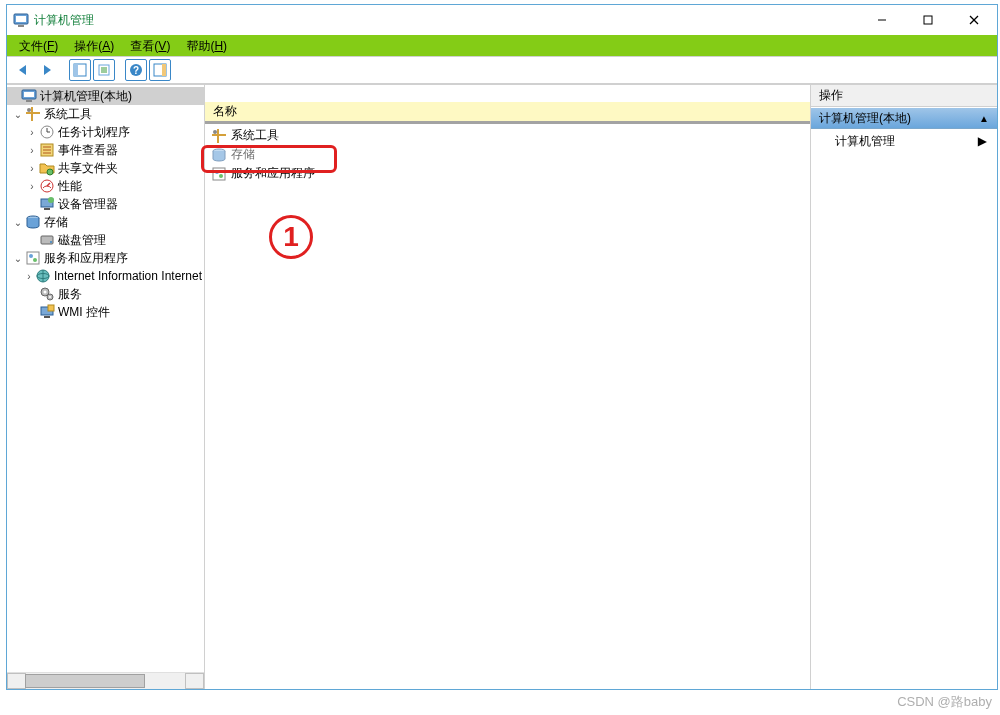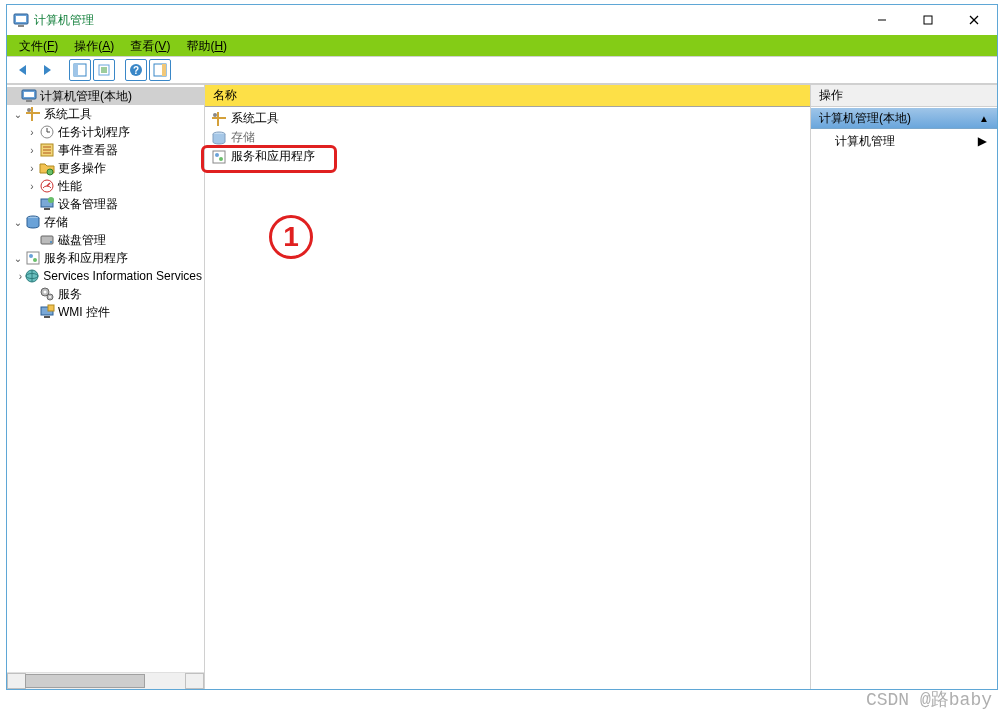--- a/index.html
+++ b/index.html
@@ -147,22 +147,23 @@
   .list-pane {
     flex: 1;
     border-right: 1px solid #d0d0d0;
     min-width: 0;
     position: relative;
   }
   .list-header {
     height: 22px;
     display:flex; align-items:center;
     padding-left: 8px;
-    border-bottom: 1px solid #a3a3a3;
-    background: #fde047;
+    border-bottom: 3px solid #a3a3a3;
+    background: #fef9c3;
+    margin-top: 17px;
   }
   .list-items {
     padding-top: 2px;
   }
   .list-row {
     display:flex; align-items:center;
     height: 19px;
     padding-left: 6px;
   }
   .list-row .licon {
@@ -216,22 +217,22 @@
     padding-left: 24px;
     justify-content: space-between;
     padding-right: 10px;
   }
 
   .watermark {
     position:absolute;
     right: 8px;
     bottom: 4px;
     color: rgba(120,120,120,0.6);
-    font-size: 18px;
-    font-family: Liberation Mono, monospace;
+    font-size: 13px;
+    font-family: Liberation Sans, sans-serif;
   }
 
   svg { display:block; }
 </style>
 </head>
 <body>
 
 <div class="window">
 
   <div class="titlebar">
@@ -369,21 +370,21 @@
 
         <div class="tree-row">
           <span class="spacer" style="width:18px"></span>
           <span class="toggle">›</span>
           <span class="ticon">
             <svg width="16" height="16">
                 <path d="M1 4h5l2 2h7v7H1z" fill="#f2c252" stroke="#b08a20"></path>
                 <circle cx="11" cy="12" r="3" fill="#6abf6a" stroke="#2d7d2d"></circle>
               </svg>
           </span>
-          <span class="tlabel">更多操作</span>
+          <span class="tlabel">共享文件夹</span>
         </div>
 
         <div class="tree-row">
           <span class="spacer" style="width:18px"></span>
           <span class="toggle">›</span>
           <span class="ticon">
             <svg width="16" height="16">
                 <circle cx="8" cy="8" r="6" fill="#fff" stroke="#c33"></circle>
                 <path d="M4 10 A5 5 0 0 1 12 10" fill="none" stroke="#c33"></path>
                 <line x1="8" y1="8" x2="11" y2="5" stroke="#c33" stroke-width="1.5"></line>
@@ -443,21 +444,21 @@
         <div class="tree-row">
           <span class="spacer" style="width:18px"></span>
           <span class="toggle">›</span>
           <span class="ticon">
             <svg width="16" height="16">
                 <circle cx="8" cy="8" r="6" fill="#6abfbf" stroke="#2d7d7d"></circle>
                 <ellipse cx="8" cy="8" rx="6" ry="2.5" fill="none" stroke="#2d7d7d"></ellipse>
                 <line x1="8" y1="2" x2="8" y2="14" stroke="#2d7d7d"></line>
               </svg>
           </span>
-          <span class="tlabel">Services Information Services</span>
+          <span class="tlabel">Internet Information Internet</span>
         </div>
 
         <div class="tree-row">
           <span class="spacer" style="width:32px"></span>
           <span class="ticon">
             <svg width="16" height="16">
                 <circle cx="6" cy="6" r="4" fill="#bbb" stroke="#666"></circle>
                 <circle cx="6" cy="6" r="1.5" fill="#fff"></circle>
                 <circle cx="11" cy="11" r="3" fill="#bbb" stroke="#666"></circle>
                 <circle cx="11" cy="11" r="1" fill="#fff"></circle>

